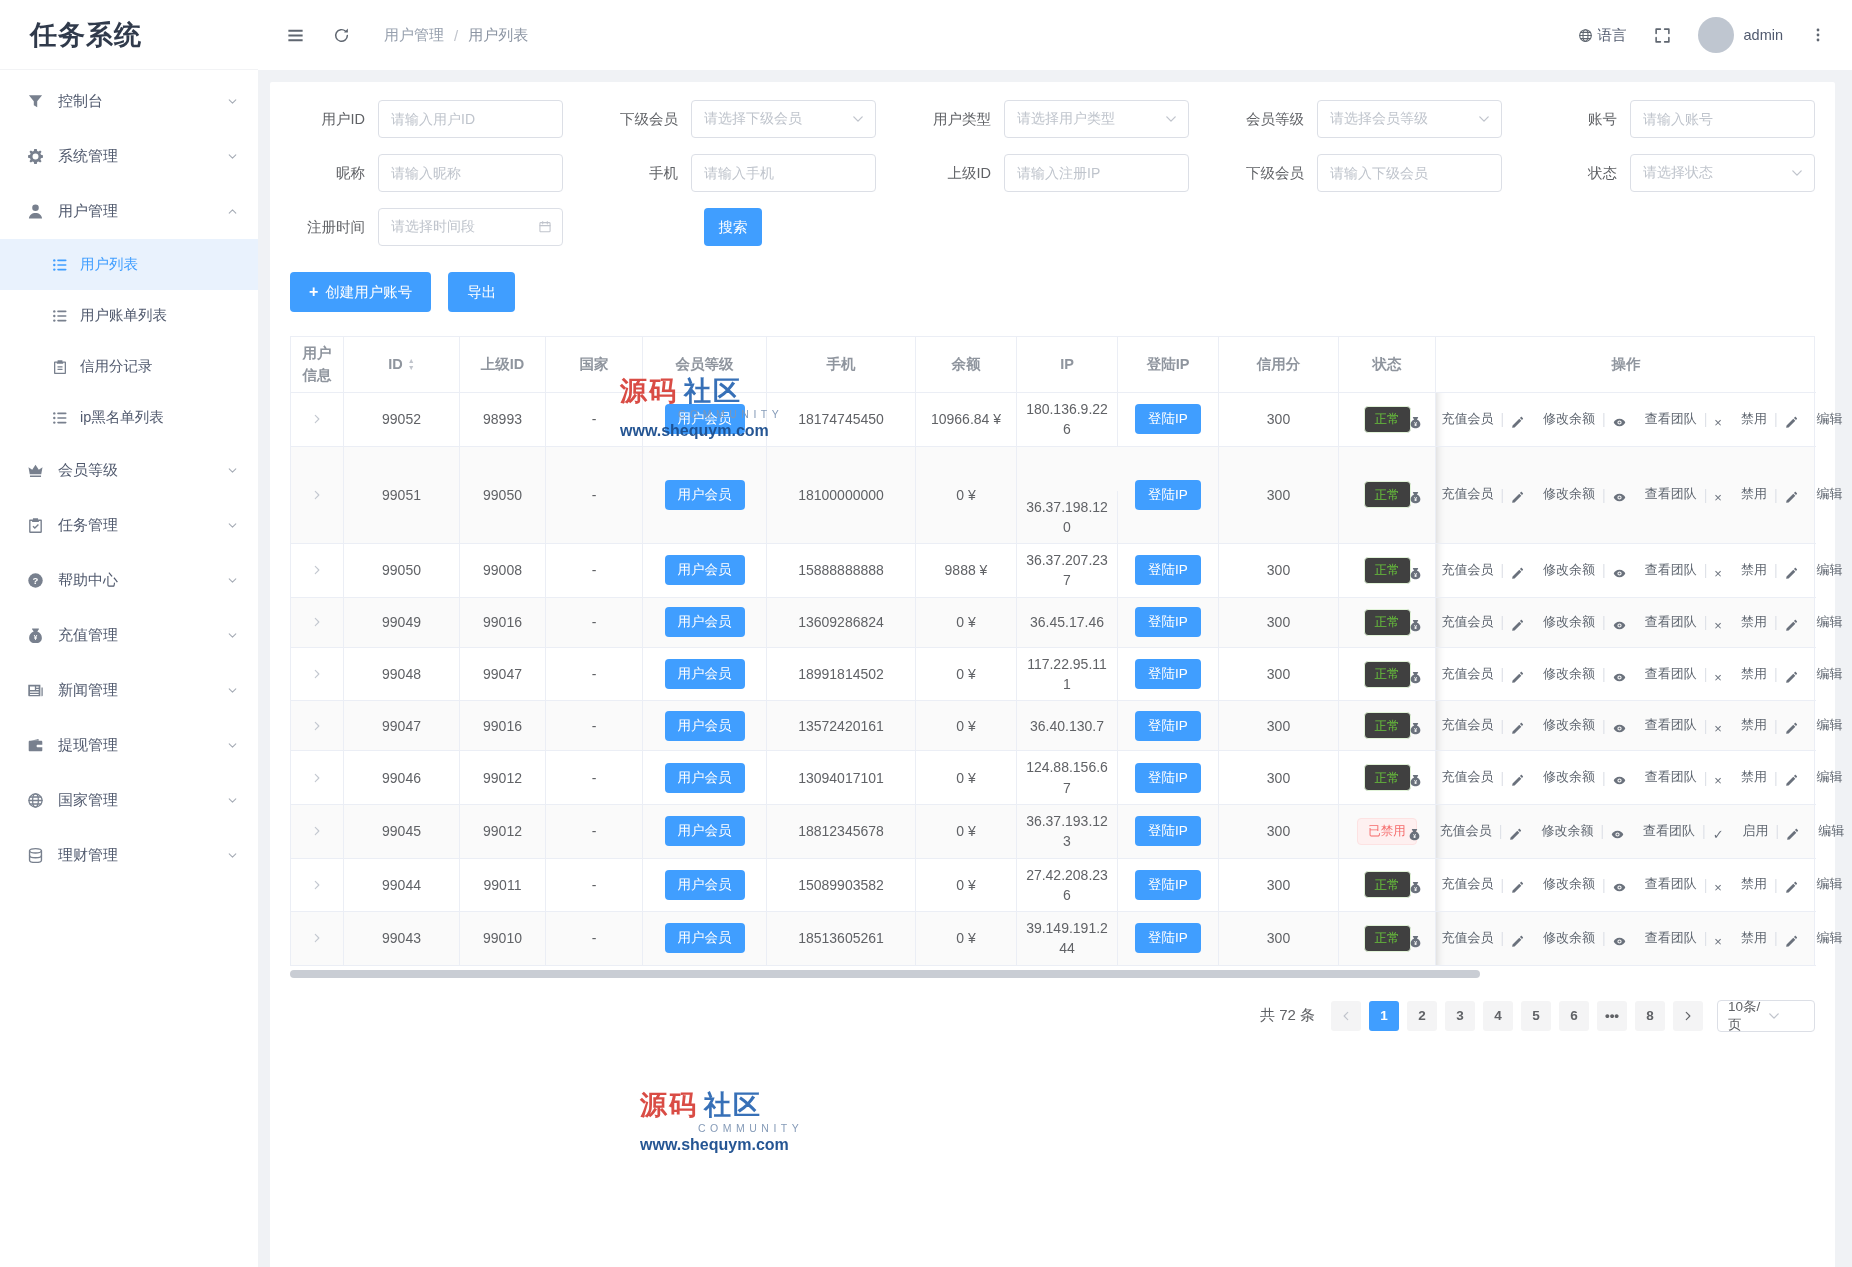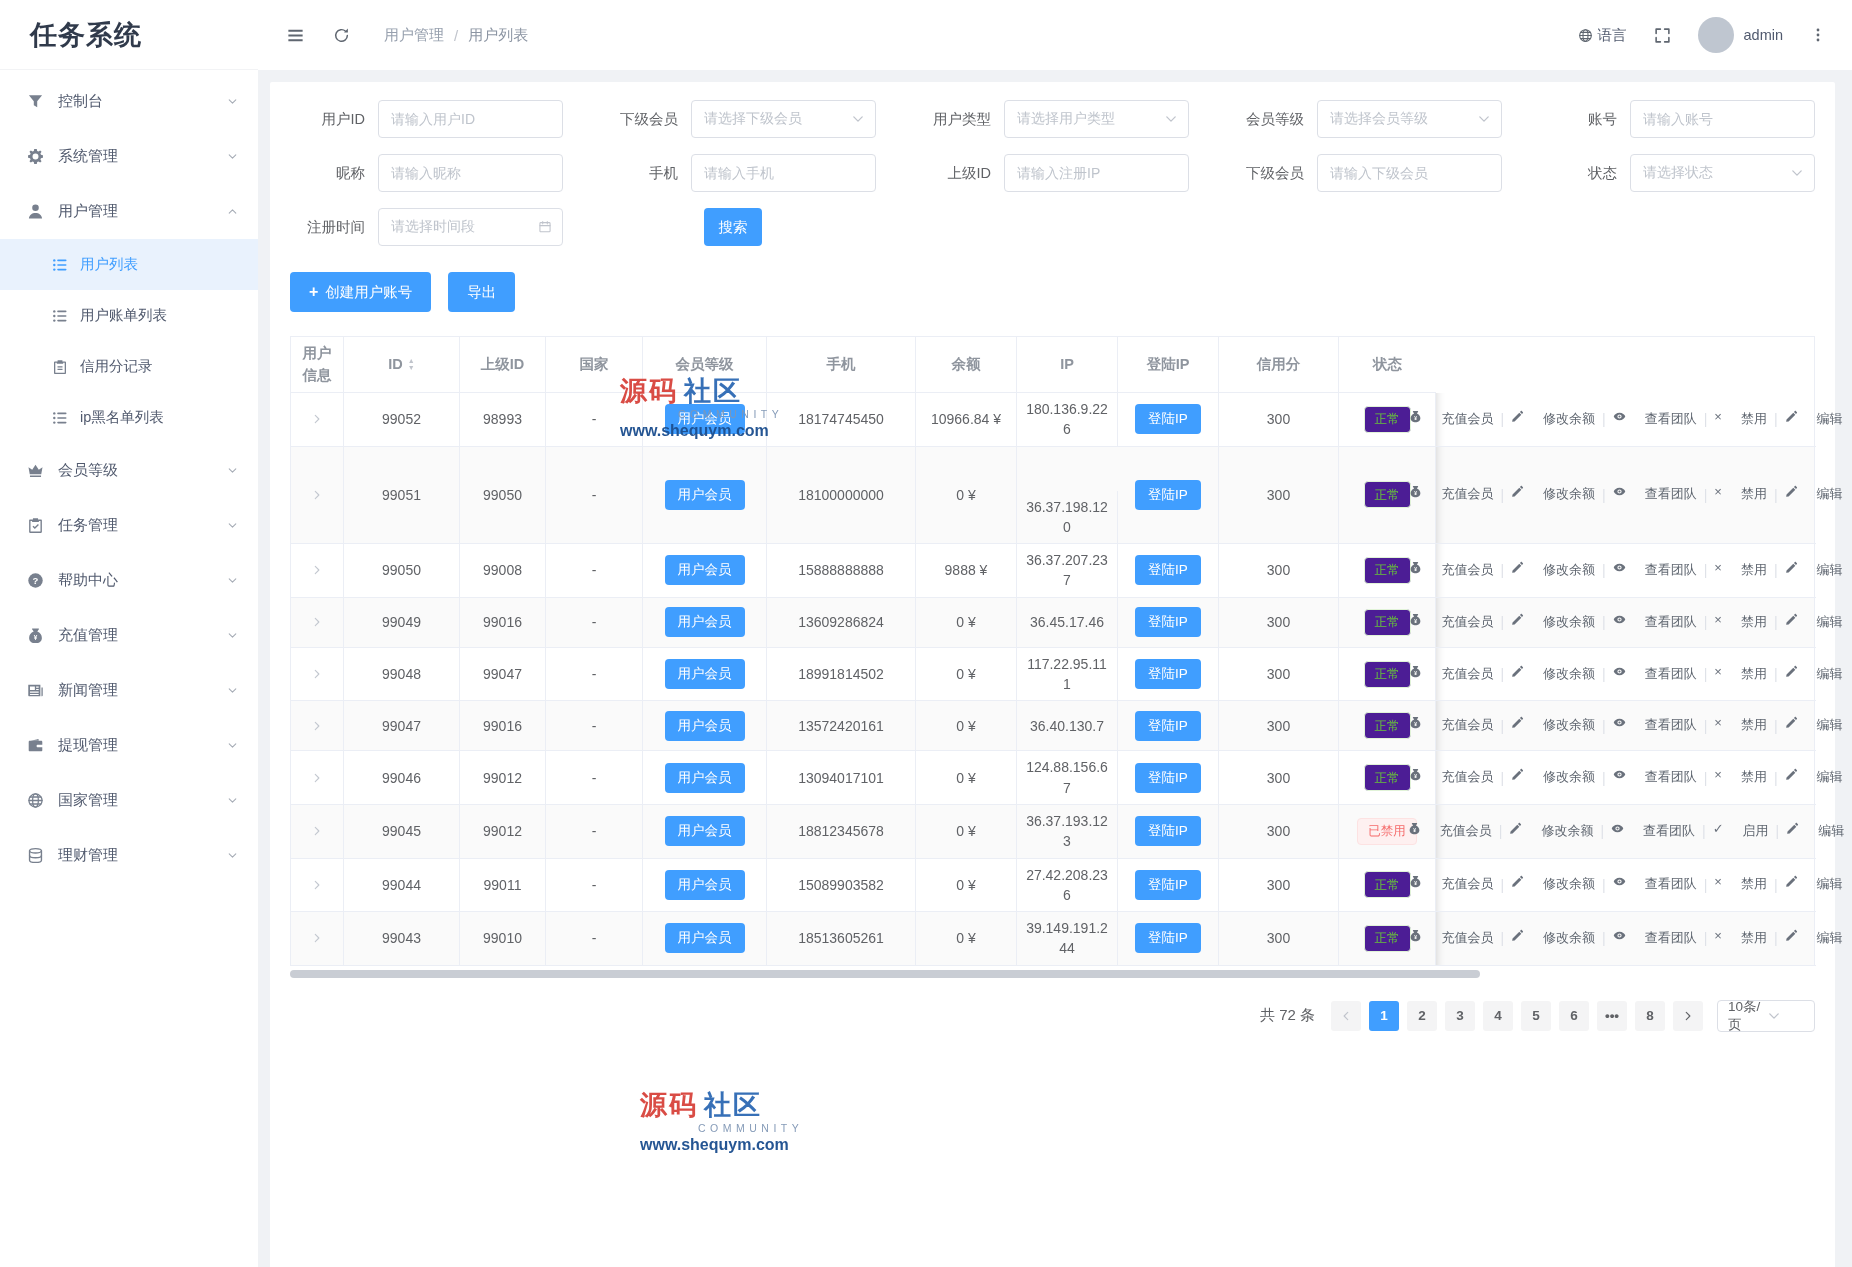--- a/index.html
+++ b/index.html
@@ -73,24 +73,24 @@
     border-bottom:1px solid #ebeef5; padding:6px 8px; text-align:center; font-size:14px; color:#606266; line-height:1.45; }
   .t-cell:last-child { border-right:none; }
   .t-head .t-cell { color:#8f959e; font-weight:bold; font-size:14.5px; }
   .cell-ip { word-break:break-all; }
   .expand-btn { color:#c3c8d0; font-size:12px; display:flex; align-items:center; cursor:pointer; }
   .sort-caret { display:flex; flex-direction:column; margin-left:5px; cursor:pointer; }
   .sort-caret i { font-style:normal; font-size:7px; line-height:.9; color:#c0c4cc; }
   .mini-btn { background:#409eff; color:#fff; border:none; border-radius:4px; height:30px; padding:0 13px;
     font-size:13.5px; cursor:pointer; white-space:nowrap; font-family:inherit; }
   .badge { height:27px; padding:0 10px; border-radius:4px; font-size:12.5px; display:inline-flex; align-items:center; }
-  .badge.normal { color:#67c23a; background:#4c1d95; border:1px solid #e1f3d8; }
+  .badge.normal { color:#67c23a; background:#404040; border:1px solid #e1f3d8; }
   .badge.disabled { color:#f56c6c; background:#fef0f0; border:1px solid #fde2e2; }
   .op-cell { box-shadow:inset 12px 0 10px -12px rgba(0,0,0,.18); }
-  .action { display:inline-flex; align-items:flex-start; gap:19px; cursor:pointer; white-space:nowrap; font-size:13px; color:#5f6670; }
+  .action { display:inline-flex; align-items:flex-end; gap:19px; cursor:pointer; white-space:nowrap; font-size:13px; color:#5f6670; }
   .a-icon { display:flex; align-items:center; font-size:13px; color:#6a717c; }
   .a-char { font-size:13px; color:#6a717c; line-height:1; }
   .sep { color:#dfe2e8; margin:0 7px; }
 
   
   .hscroll { height:8px; margin-top:4px; position:relative; }
   .hscroll-thumb { position:absolute; left:0; top:0; height:8px; width:78%; background:#c9cdd4; border-radius:5px; cursor:pointer; }
   .pagination { display:flex; align-items:center; justify-content:flex-end; gap:8px; margin-top:22px; }
   .pg-total { color:#606266; margin-right:8px; font-size:15px; }
   .pg-btn { min-width:30px; height:30px; padding:0 4px; background:#f4f4f5; color:#606266; border:none; border-radius:3px;
@@ -505,20 +505,23 @@
                 </div>
                 <div class="t-cell" style="width: 101px; flex: 0 0 101px;">
                   <span>登陆IP</span>
                 </div>
                 <div class="t-cell" style="width: 120px; flex: 0 0 120px;">
                   <span>信用分</span>
                 </div>
                 <div class="t-cell" style="width: 97px; flex: 0 0 97px;">
                   <span>状态</span>
                 </div>
+                <div class="t-cell" style="width: 380px; flex: 0 0 380px;">
+                  <span>操作</span>
+                </div>
               </div>
             <div>
                 <div class="t-row">
                   <div class="t-cell" style="width: 53px; flex: 0 0 53px;">
                     <span class="expand-btn">
                       <svg viewBox="0 0 16 16" width="1em" height="1em" fill="currentColor" xmlns="http://www.w3.org/2000/svg">
                         <path d="M5.7 3.2 10.5 8l-4.8 4.8" fill="none" stroke="currentColor" stroke-linecap="round" stroke-linejoin="round" stroke-width="1.5"></path>
                       </svg>
                     </span>
                   </div>

